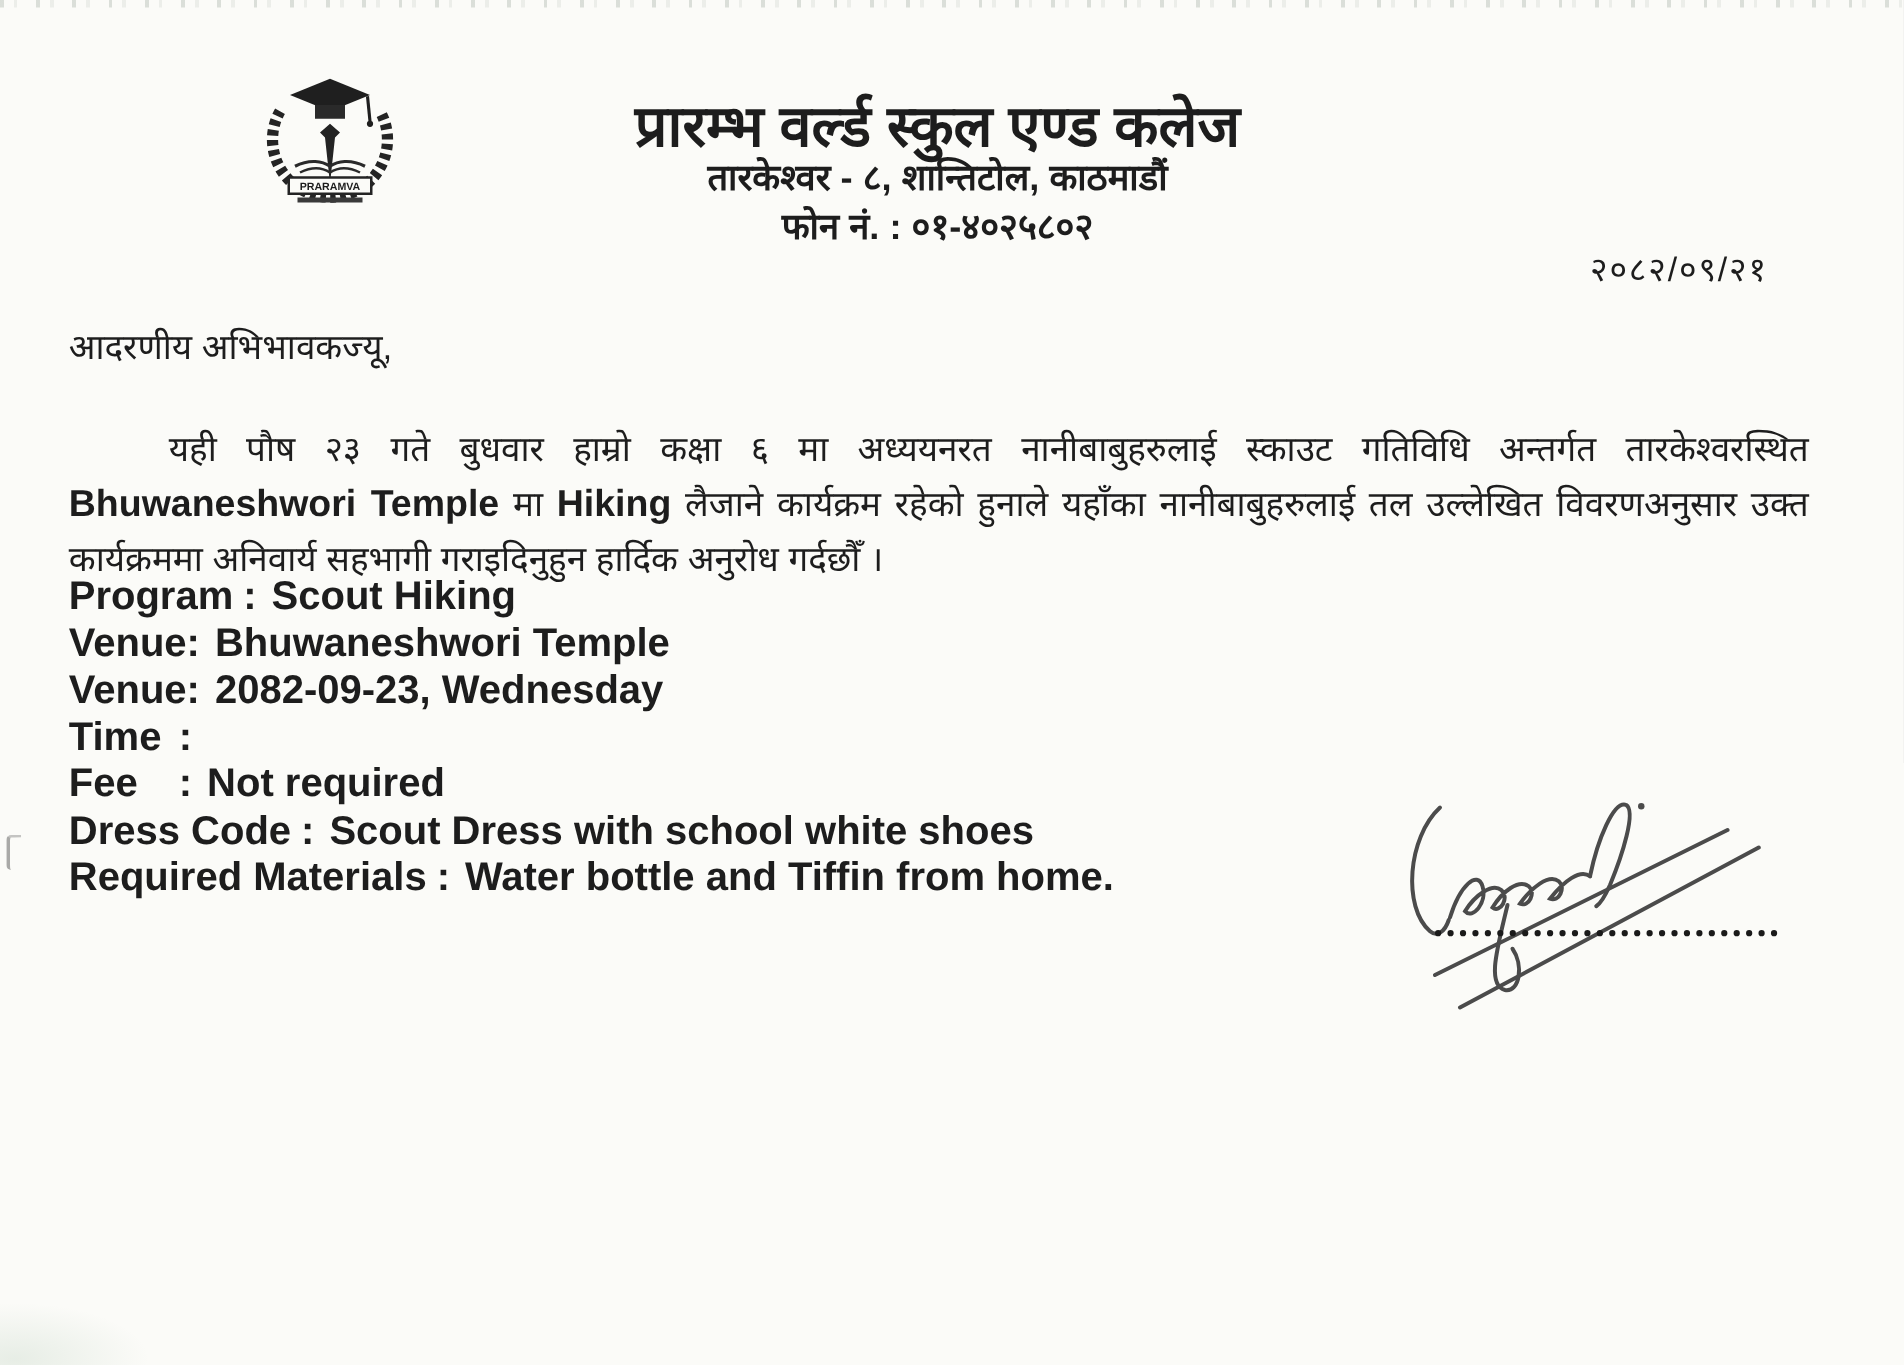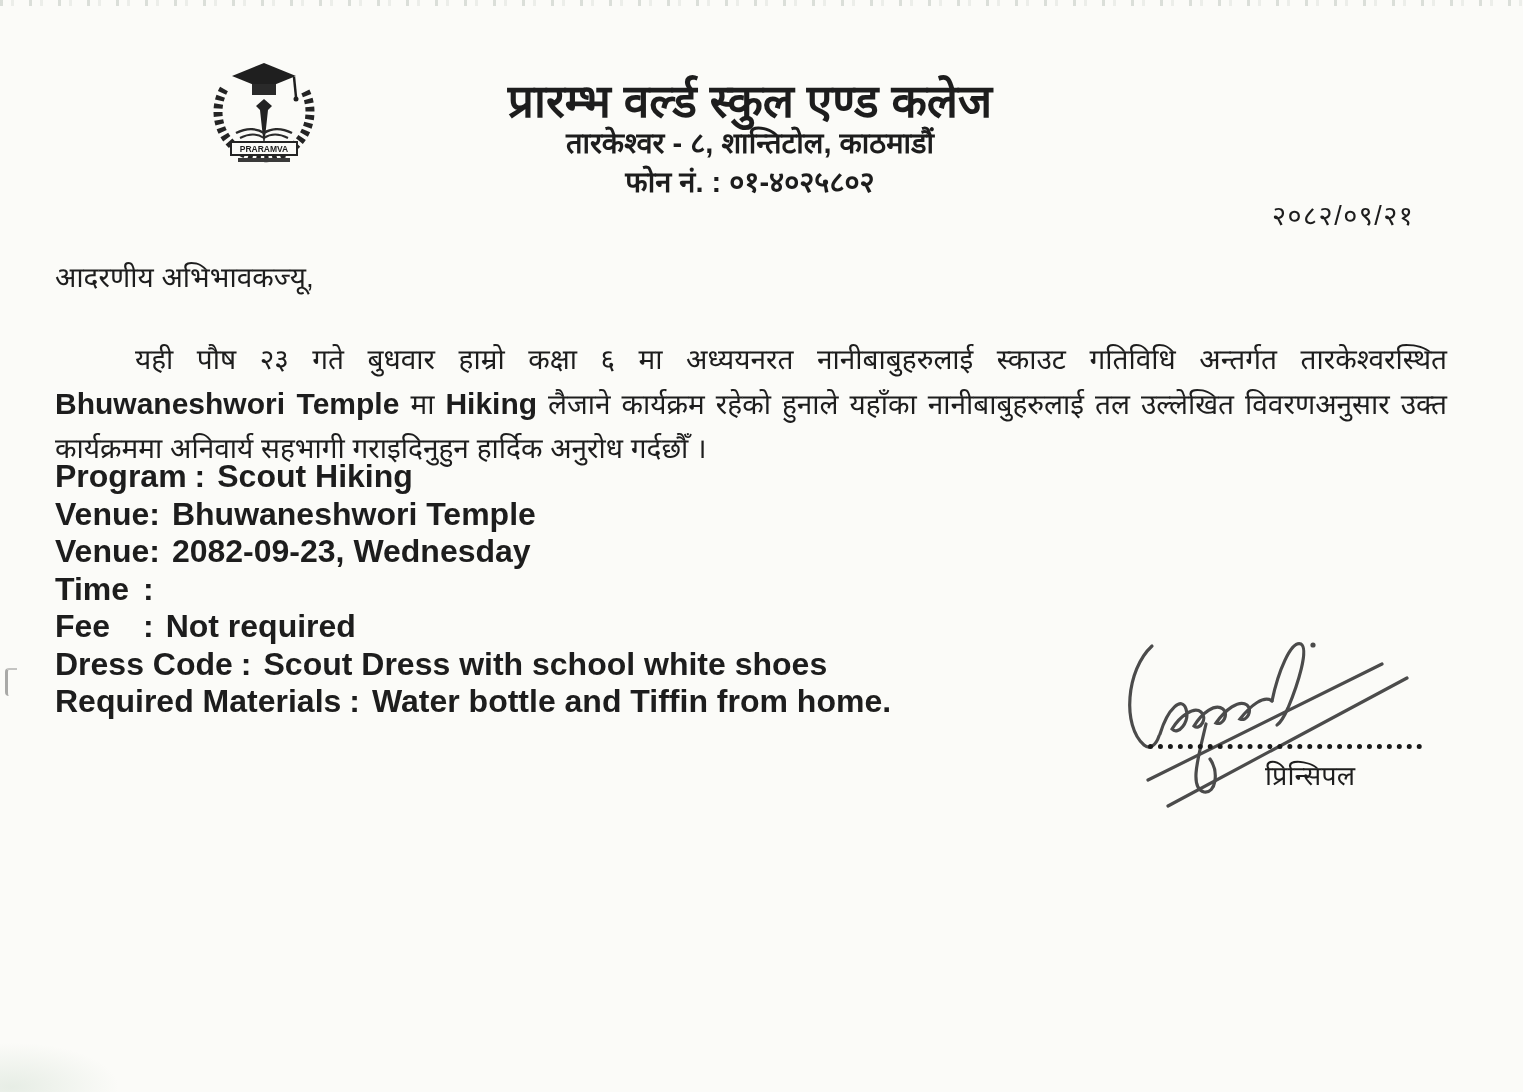--- a/index.html
+++ b/index.html
@@ -162,15 +162,14 @@
 
       <path d="M 162,89 C 168,60 181,28 191,32 C 199,37 188,72 178,96 C 174,105 170,111 167,113"></path>
 
       <circle cx="203" cy="33" r="2.6" fill="#2d2d2d" stroke="none"></circle>
 
       <path d="M 38,168 L 272,52"></path>
       <path d="M 58,194 L 297,66"></path>
     </g>
   </svg>
   <div class="dotted-line"></div>
-  <div class="sig-title">प्रिन्सिपल</div>
 
 </div>
 
 </body></html>

